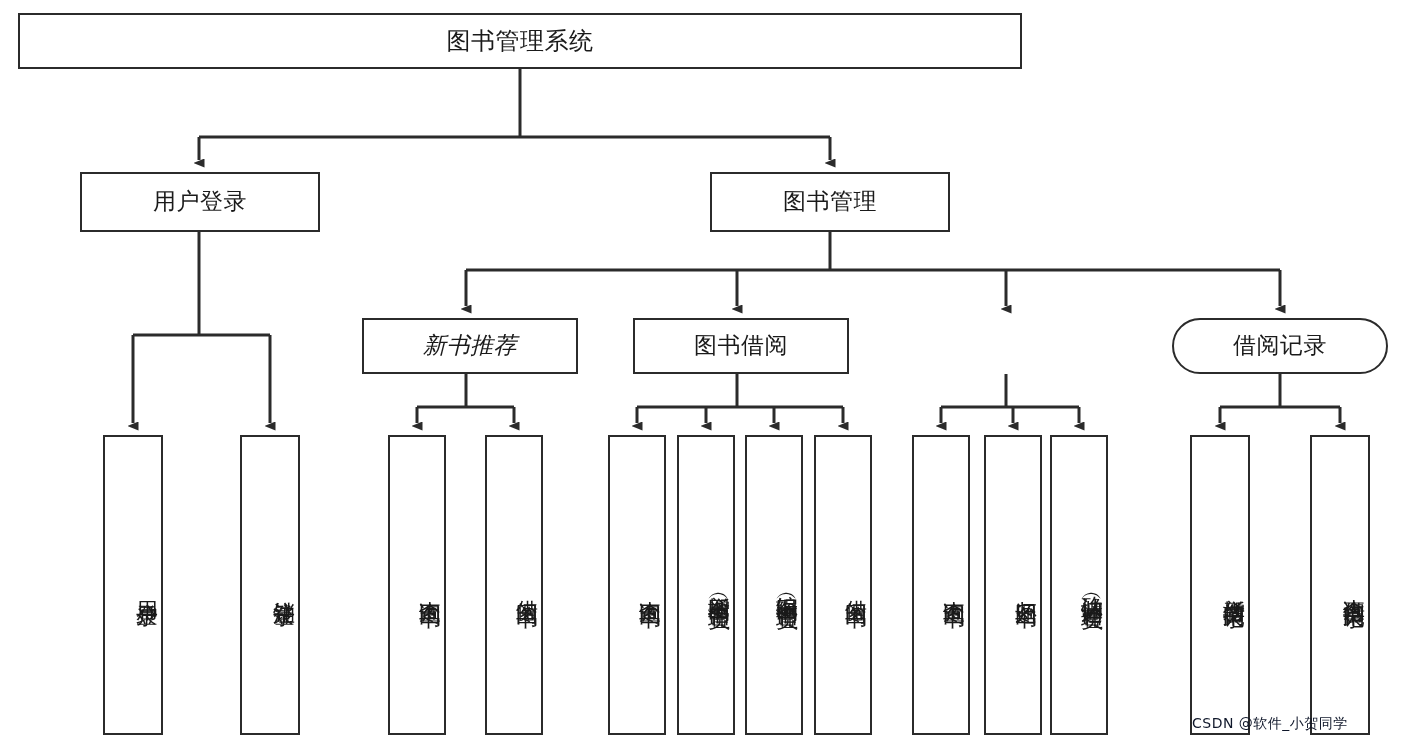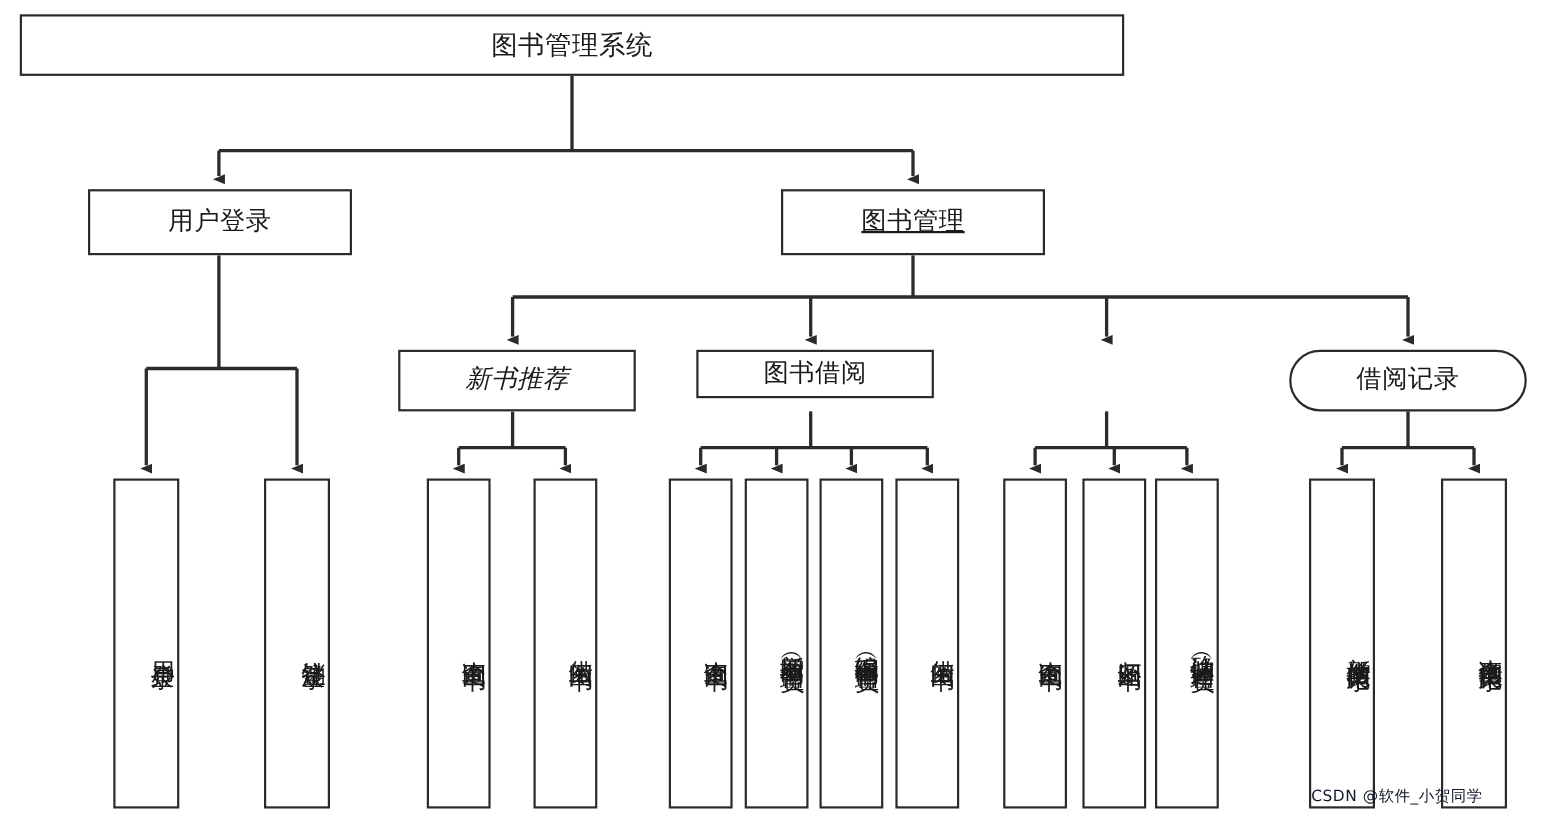--- a/index.html
+++ b/index.html
@@ -125,28 +125,28 @@
     </g>
   </svg>
 
   <div class="node node-h node-root" style="left:18px; top:13px; width:1004px; height:56px;">
     <span>图书管理系统</span>
   </div>
 
   <div class="node node-h" style="left:80px; top:172px; width:240px; height:60px;">
     <span>用户登录</span>
   </div>
-  <div class="node node-h" style="left:710px; top:172px; width:240px; height:60px;text-decoration:underline;">
+  <div class="node node-h" style="left:710px; top:172px; width:240px; height:60px;">
     <span>图书管理</span>
   </div>
 
   <div class="node node-h" style="left:362px; top:318px; width:216px; height:56px;font-style:italic;">
     <span>新书推荐</span>
   </div>
-  <div class="node node-h" style="left:633px; top:318px; width:216px; height:44px;justify-content:center;">
+  <div class="node node-h" style="left:633px; top:318px; width:216px; height:56px;justify-content:center;">
     <span>图书借阅</span>
   </div>
   <div class="node node-h" style="left:1172px; top:318px; width:216px; height:56px;border-radius:28px;">
     <span>借阅记录</span>
   </div>
 
   <div class="node node-leaf" style="left:103px; top:435px; width:60px; height:300px;">
     <span class="leaf-text">用户登录</span>
   </div>
   <div class="node node-leaf" style="left:240px; top:435px; width:60px; height:300px;">

